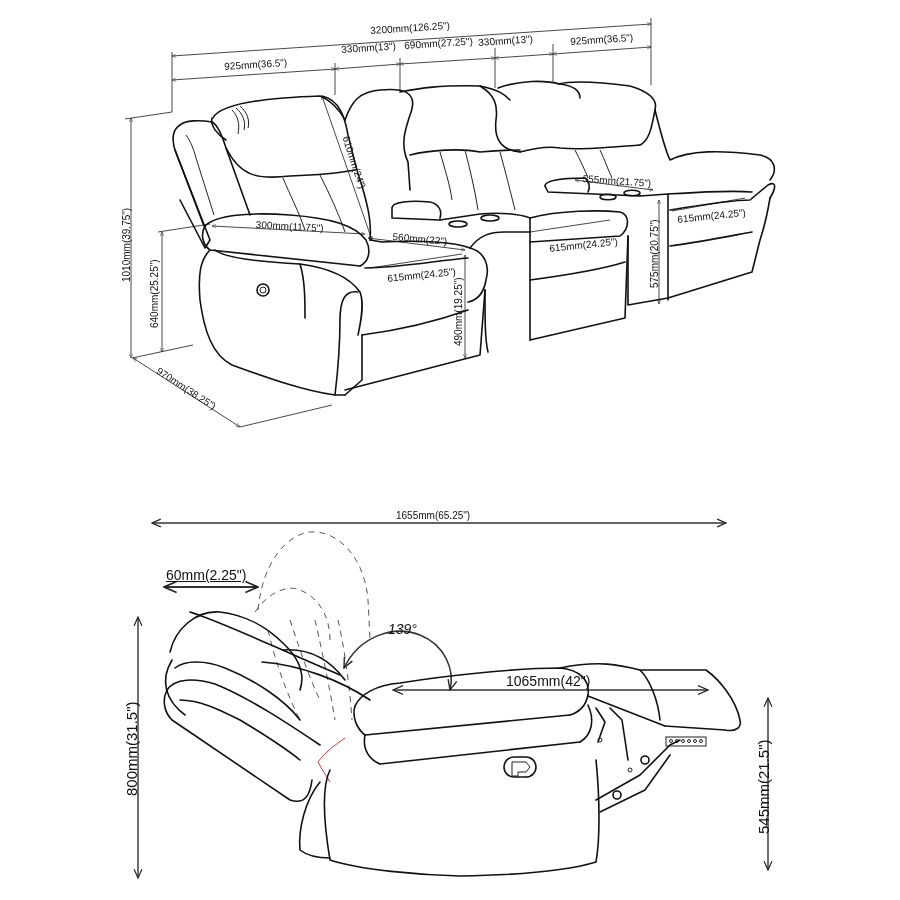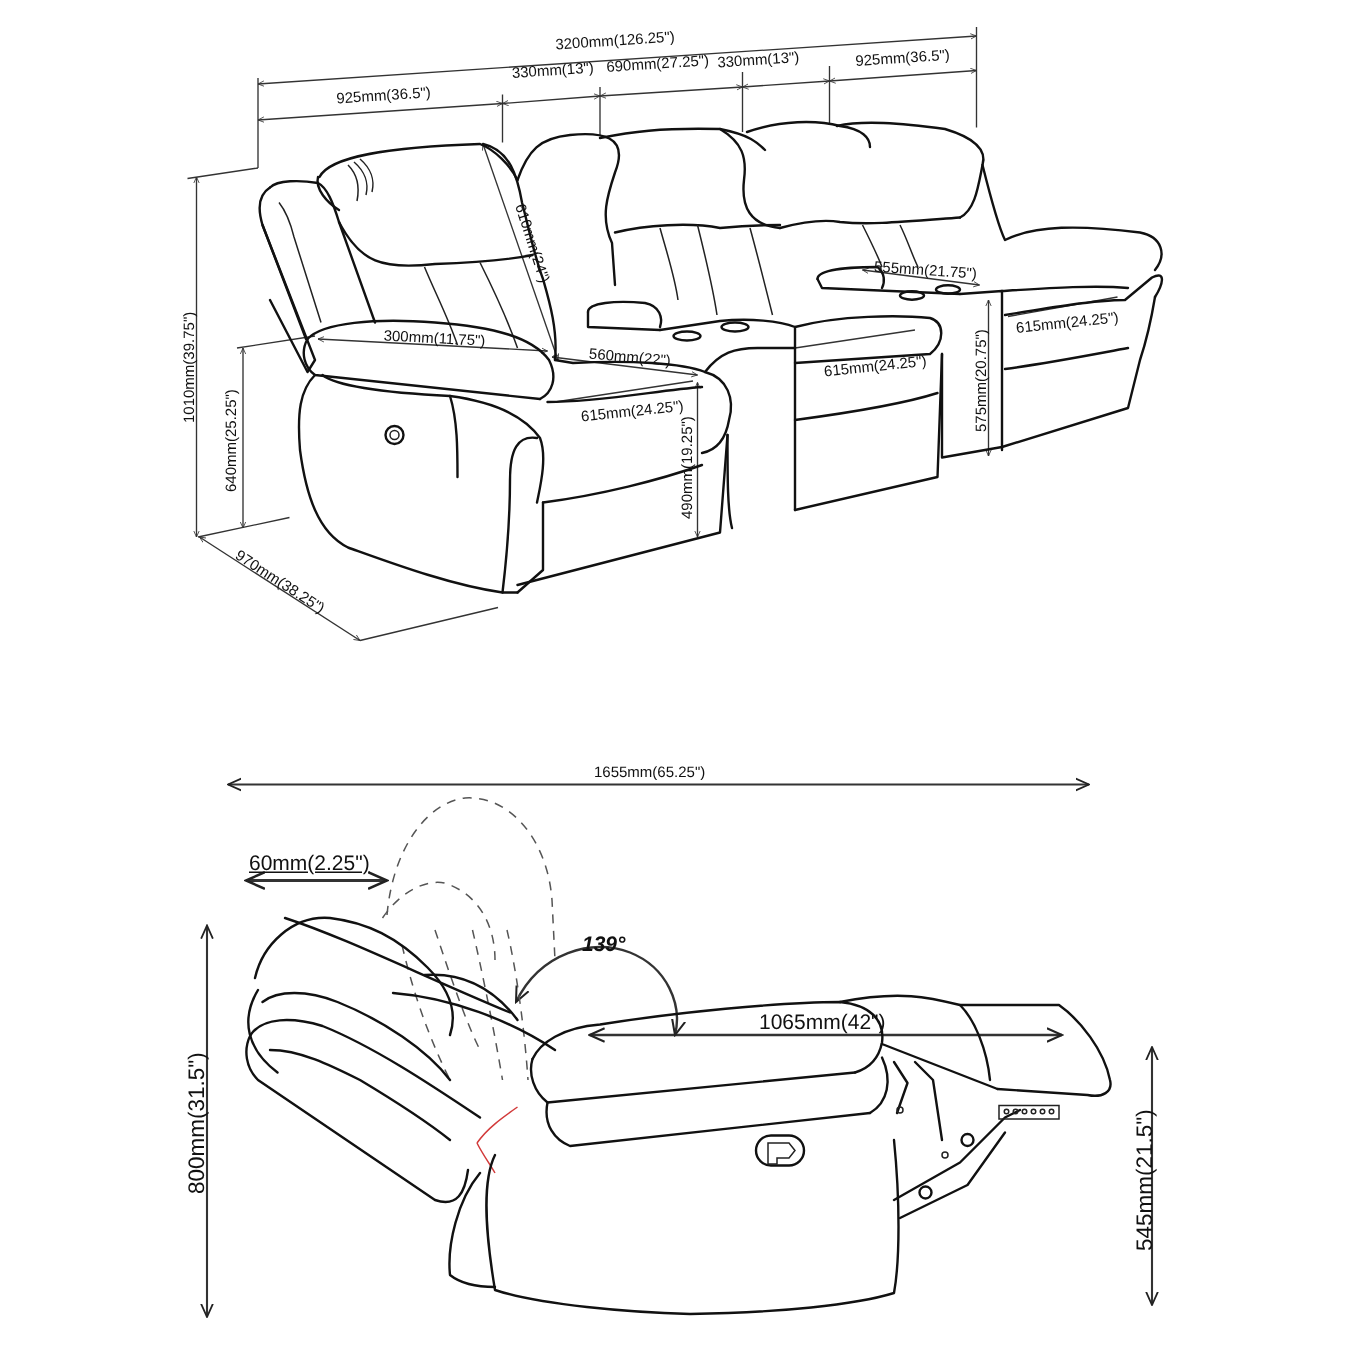--- a/index.html
+++ b/index.html
@@ -231,18 +231,18 @@
 <span class="lbl s10" style="left:393px;top:232px;transform:rotate(5deg);">560mm(22")</span>
 <span class="lbl s10" style="left:387px;top:274px;transform:rotate(-6deg);">615mm(24.25")</span>
 <span class="lbl s10" style="left:454px;top:346px;transform:rotate(-90deg);">490mm(19.25")</span>
 <span class="lbl s10" style="left:549px;top:244px;transform:rotate(-6deg);">615mm(24.25")</span>
 <span class="lbl s10" style="left:583px;top:174px;transform:rotate(4deg);">555mm(21.75")</span>
 <span class="lbl s10" style="left:650px;top:288px;transform:rotate(-90deg);">575mm(20.75")</span>
 <span class="lbl s10" style="left:677px;top:215px;transform:rotate(-6deg);">615mm(24.25")</span>
 
 <span class="lbl s10" style="left:396px;top:511px;">1655mm(65.25")</span>
 <span class="lbl s14" style="left:166px;top:568px;text-decoration:underline;">60mm(2.25")</span>
-<span class="lbl s14" style="left:388px;top:622px;font-style:italic;font-weight:bold;">139°</span>
+<span class="lbl s14" style="left:388px;top:622px;font-style:italic;">139°</span>
 <span class="lbl s14" style="left:506px;top:674px;">1065mm(42")</span>
 <span class="lbl s15" style="left:124px;top:796px;transform:rotate(-90deg);">800mm(31.5")</span>
 <span class="lbl s15" style="left:756px;top:834px;transform:rotate(-90deg);">545mm(21.5")</span>
 
 </div>
 
 </body></html>

